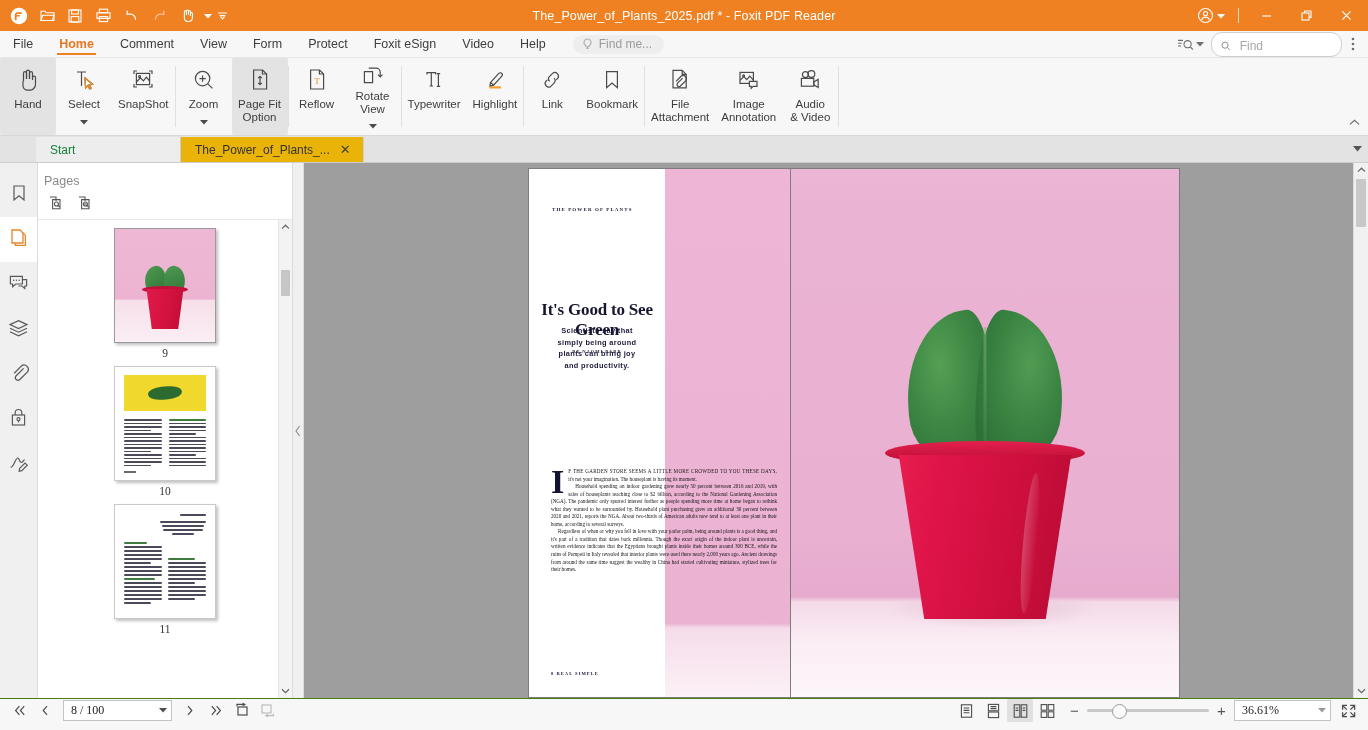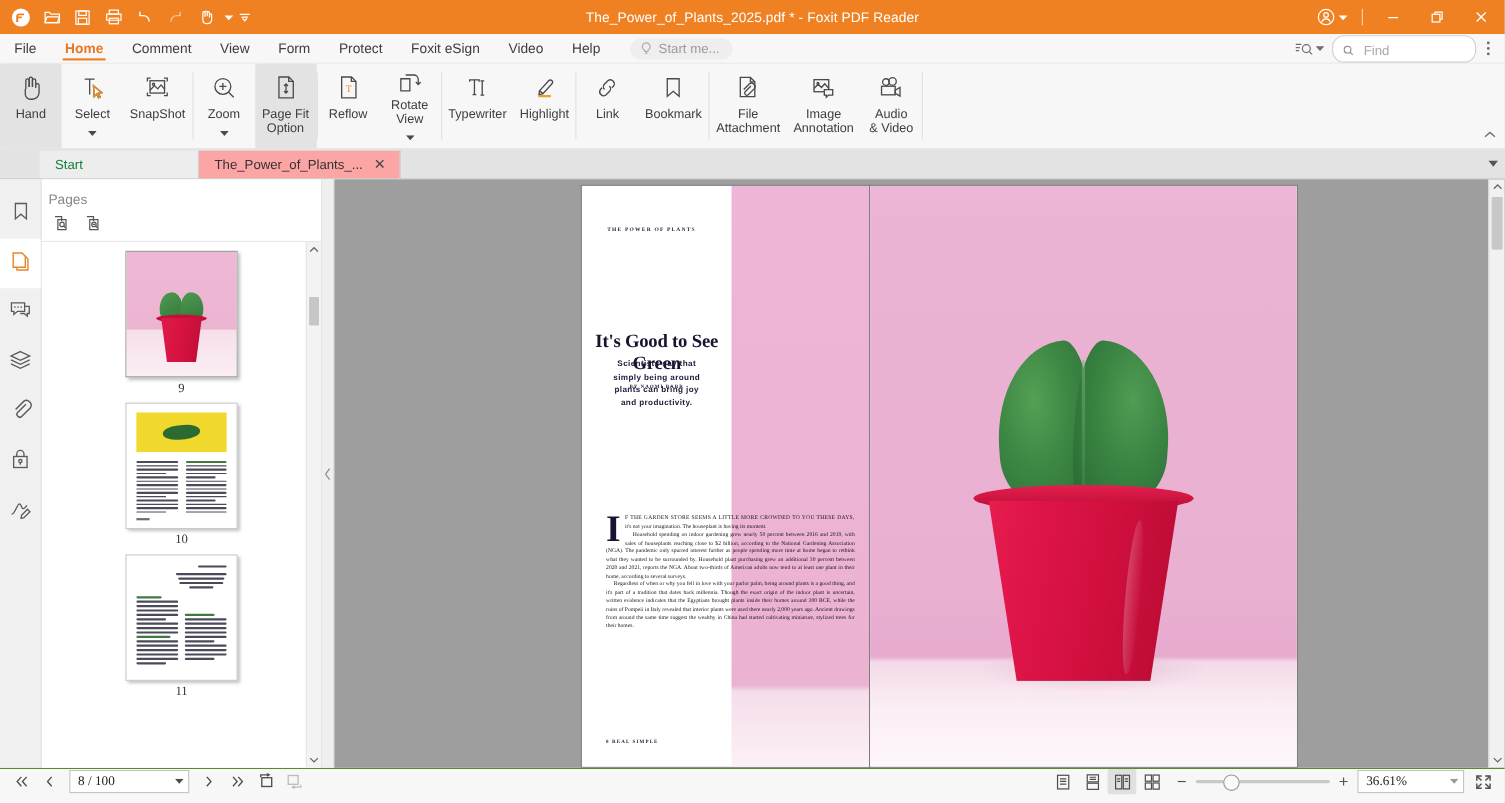--- a/index.html
+++ b/index.html
@@ -70,21 +70,21 @@
   .rcaret{margin-top:0px;}
   .ribbon-collapse{position:absolute;right:6px;bottom:4px;width:16px;height:16px;display:flex;align-items:center;justify-content:center;}
 
   
   .tabstrip{height:26px;background:#e3e3e3;display:flex;align-items:flex-end;flex:0 0 auto;position:relative;border-bottom:1px solid #cdcdcd;}
   .doctab{
     height:25px;display:flex;align-items:center;gap:8px;padding:0 10px 0 14px;font-size:12px;color:#15803d;
     background:#ededed;border-right:1px solid #cfcfcf;position:relative;
   }
   .doctab.first{margin-left:36px;min-width:120px;}
-  .doctab.active{background:#fca5a5;color:#333;}
+  .doctab.active{background:#eab308;color:#333;}
   .tabclose{font-size:13px;color:#444;line-height:1;padding:1px 2px;}
   .tabstrip-right{margin-left:auto;width:22px;display:flex;align-items:center;justify-content:center;height:26px;}
 
   
   .bodyrow{flex:1 1 auto;display:flex;min-height:0;position:relative;}
 
   
   .navrail{width:37px;background:#f0f0f0;border-right:1px solid #dcdcdc;display:flex;flex-direction:column;align-items:center;padding-top:9px;gap:0;}
   .navbtn{width:37px;height:45px;display:flex;align-items:center;justify-content:center;}
   .navbtn.active{background:#ffffff;}
@@ -326,21 +326,21 @@
     <div class="menuitem">Form</div>
     <div class="menuitem">Protect</div>
     <div class="menuitem">Foxit eSign</div>
     <div class="menuitem">Video</div>
     <div class="menuitem">Help</div>
     <div class="tellme">
       <svg width="11" height="13" viewBox="0 0 11 13" fill="none" stroke="#b0b0b0" stroke-width="1.1">
         <path d="M5.5 1a3.5 3.5 0 0 1 2.1 6.3c-.5.4-.7.9-.7 1.4H4.1c0-.5-.2-1-.7-1.4A3.5 3.5 0 0 1 5.5 1z"></path>
           <path d="M4.3 10.4h2.4M5.5 8.7v2"></path>
         </svg>
-      <span class="tellme-text">Start me...</span>
+      <span class="tellme-text">Find me...</span>
     </div>
     <div class="menubar-right">
       <div class="srchtool">
         <svg width="17" height="15" viewBox="0 0 17 15" fill="none" stroke="#6d6d6d" stroke-width="1.1">
             <path d="M1 3.4h5M1 6.2h3.6M1 9h3"></path>
             <circle cx="10.6" cy="7.2" r="3.6"></circle>
             <path d="M13.3 9.9l2.5 2.6"></path>
           </svg>
         <svg width="8" height="6" viewBox="0 0 8 6">
             <path d="M0 1h8L4 5.4z" fill="#6d6d6d"></path>

